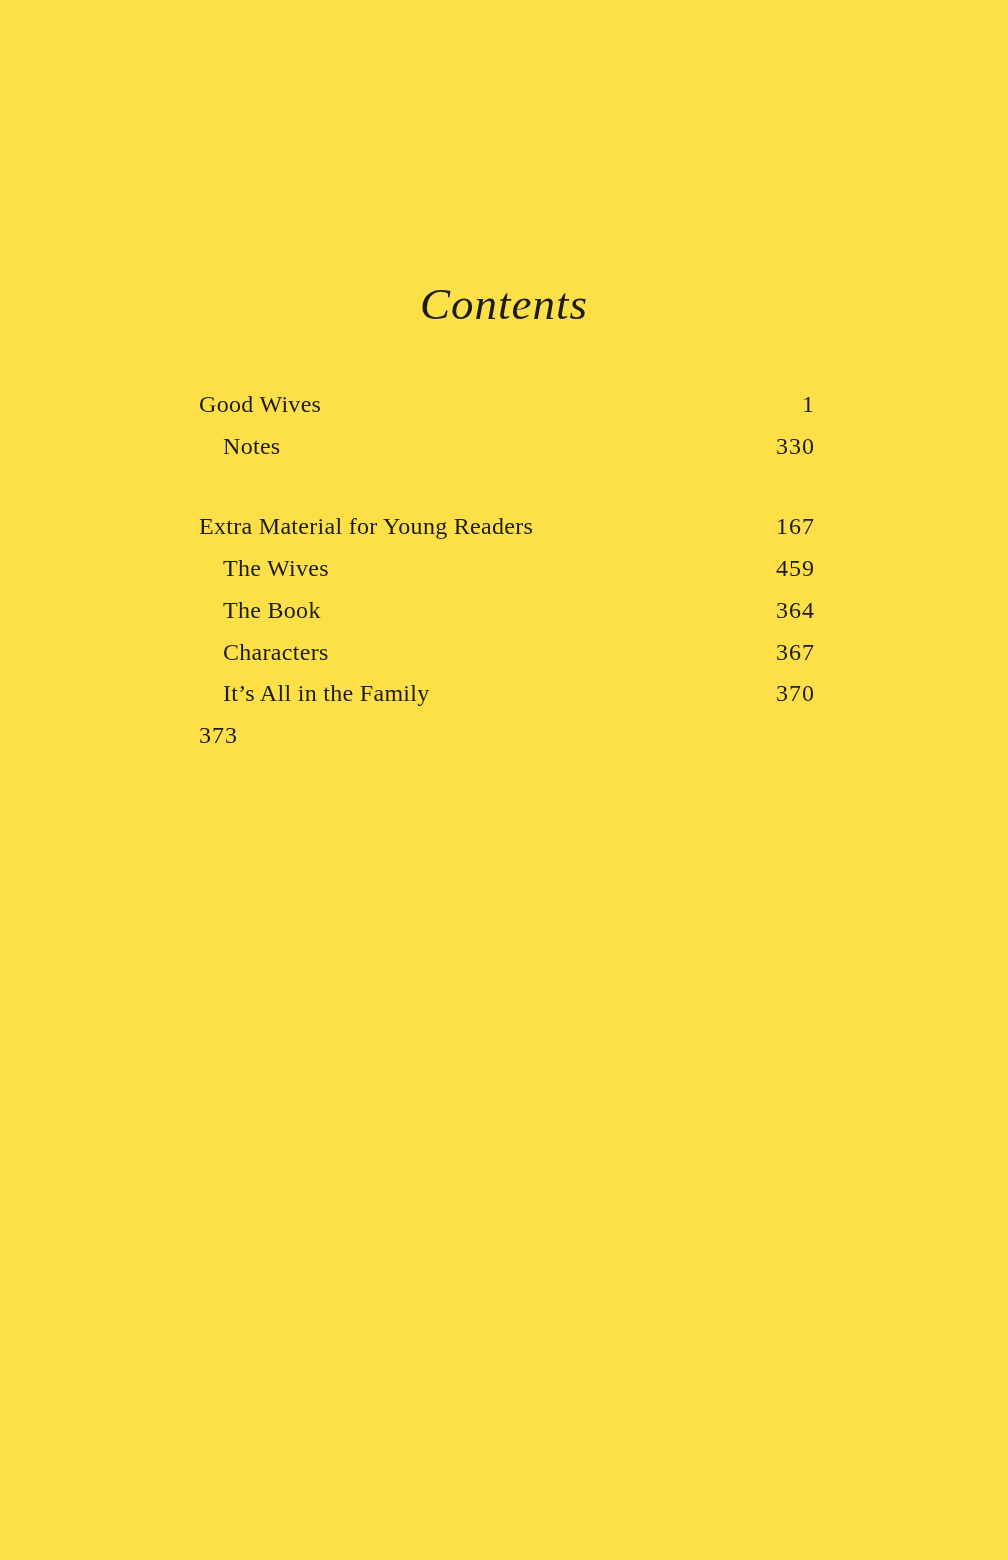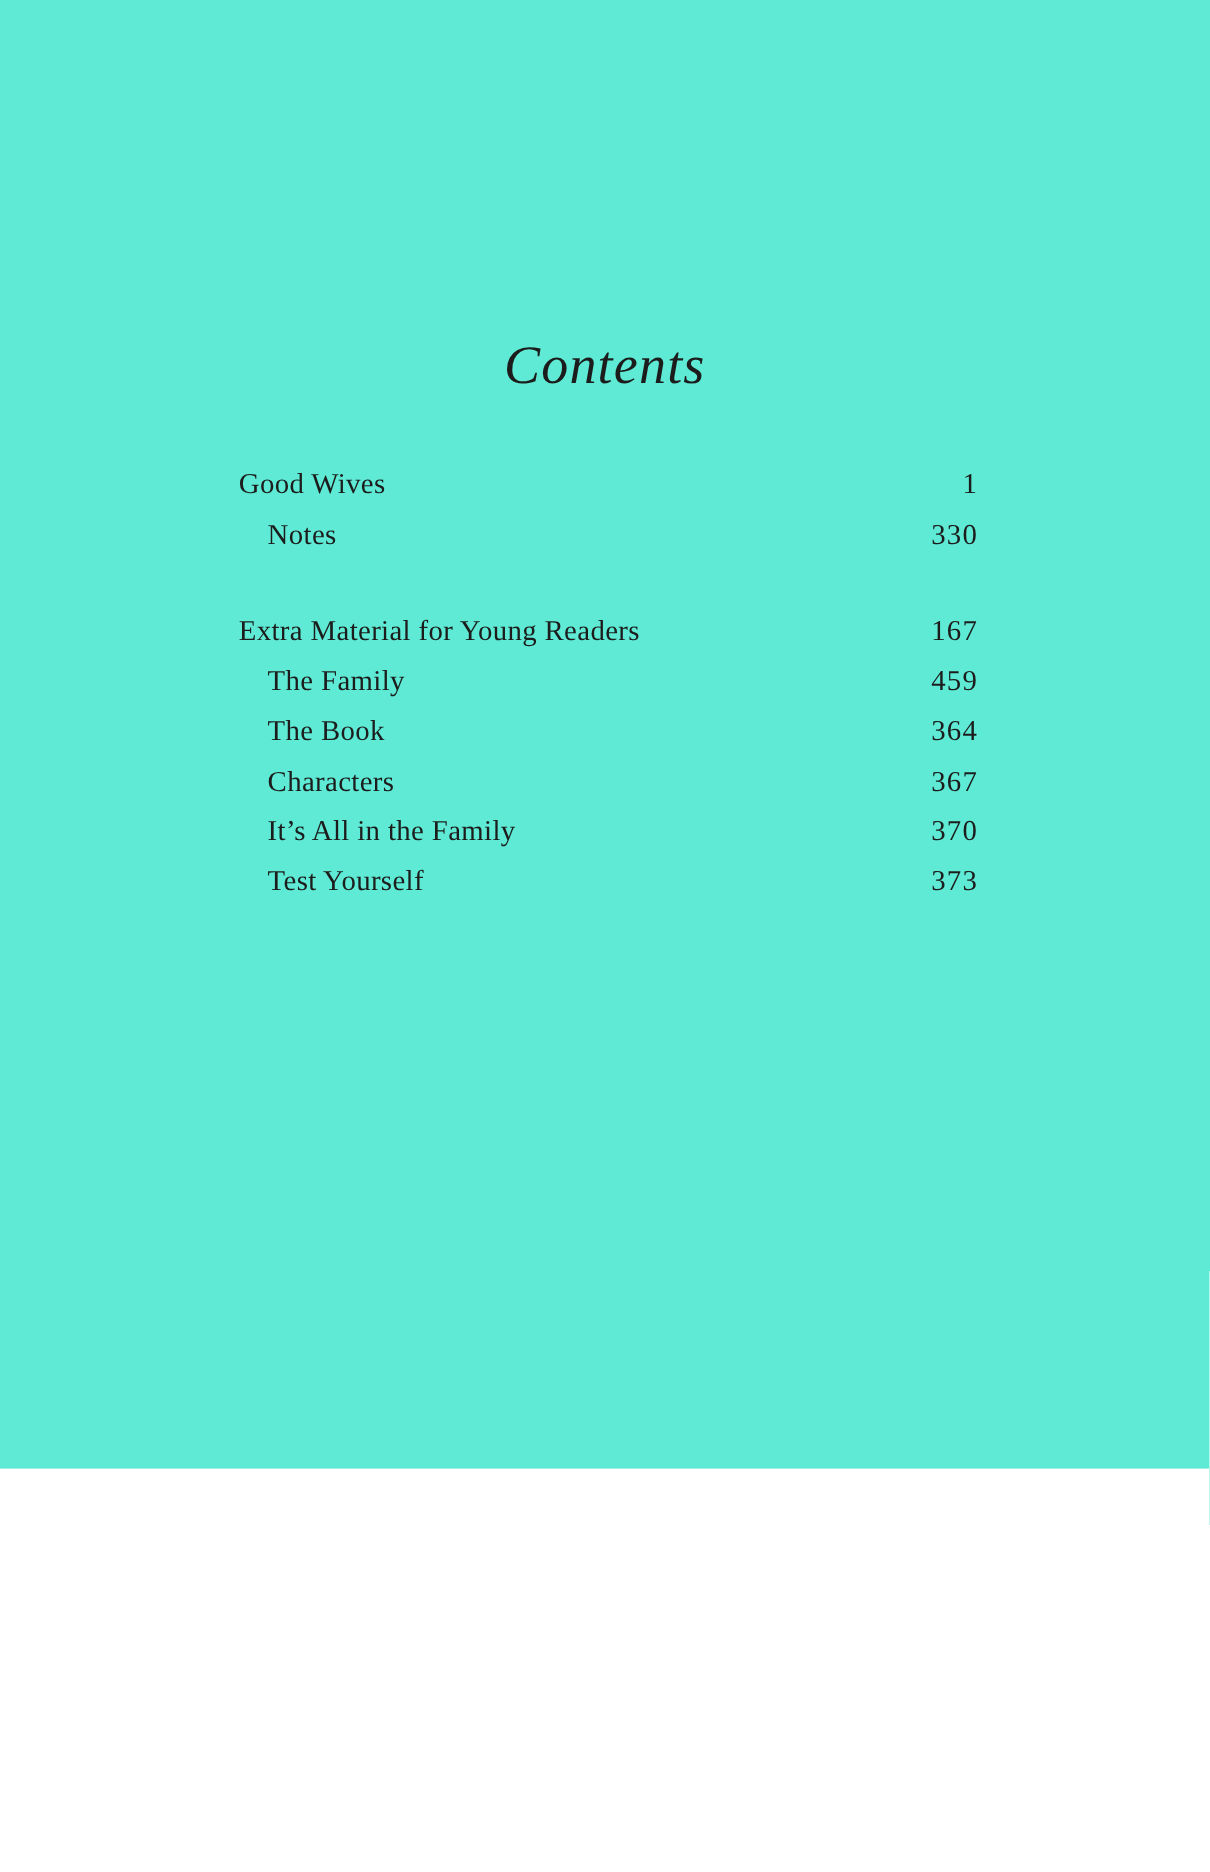--- a/index.html
+++ b/index.html
@@ -3,22 +3,22 @@
 <meta charset="utf-8">
 <style>
   html, body {
     margin: 0;
     padding: 0;
     background: #ffffff;
   }
   .page {
     position: relative;
     width: 1008px;
-    height: 1224px;
-    background: #5eead4;
+    height: 1560px;
+    background: #fde047;
     font-family: "Liberation Serif", "DejaVu Serif", serif;
     color: #1c1c1c;
     overflow: hidden;
   }
   .title {
     position: absolute;
     top: 278px;
     left: 0;
     width: 100%;
     margin: 0;
@@ -73,34 +73,33 @@
           <span class="toc-label">Notes</span>
           <span class="toc-page">330</span>
         </div>
       </div>
       <div class="toc-group">
         <div class="toc-row main">
           <span class="toc-label">Extra Material for Young Readers</span>
           <span class="toc-page">167</span>
         </div>
         <div class="toc-row sub">
-          <span class="toc-label">The Family</span>
+          <span class="toc-label">The Wives</span>
           <span class="toc-page">459</span>
         </div>
         <div class="toc-row sub">
           <span class="toc-label">The Book</span>
           <span class="toc-page">364</span>
         </div>
         <div class="toc-row sub">
           <span class="toc-label">Characters</span>
           <span class="toc-page">367</span>
         </div>
         <div class="toc-row sub">
           <span class="toc-label">It’s All in the Family</span>
           <span class="toc-page">370</span>
         </div>
         <div class="toc-row sub">
-          <span class="toc-label">Test Yourself</span>
           <span class="toc-page">373</span>
         </div>
       </div>
     </div>
 </div>
 
 </body></html>

